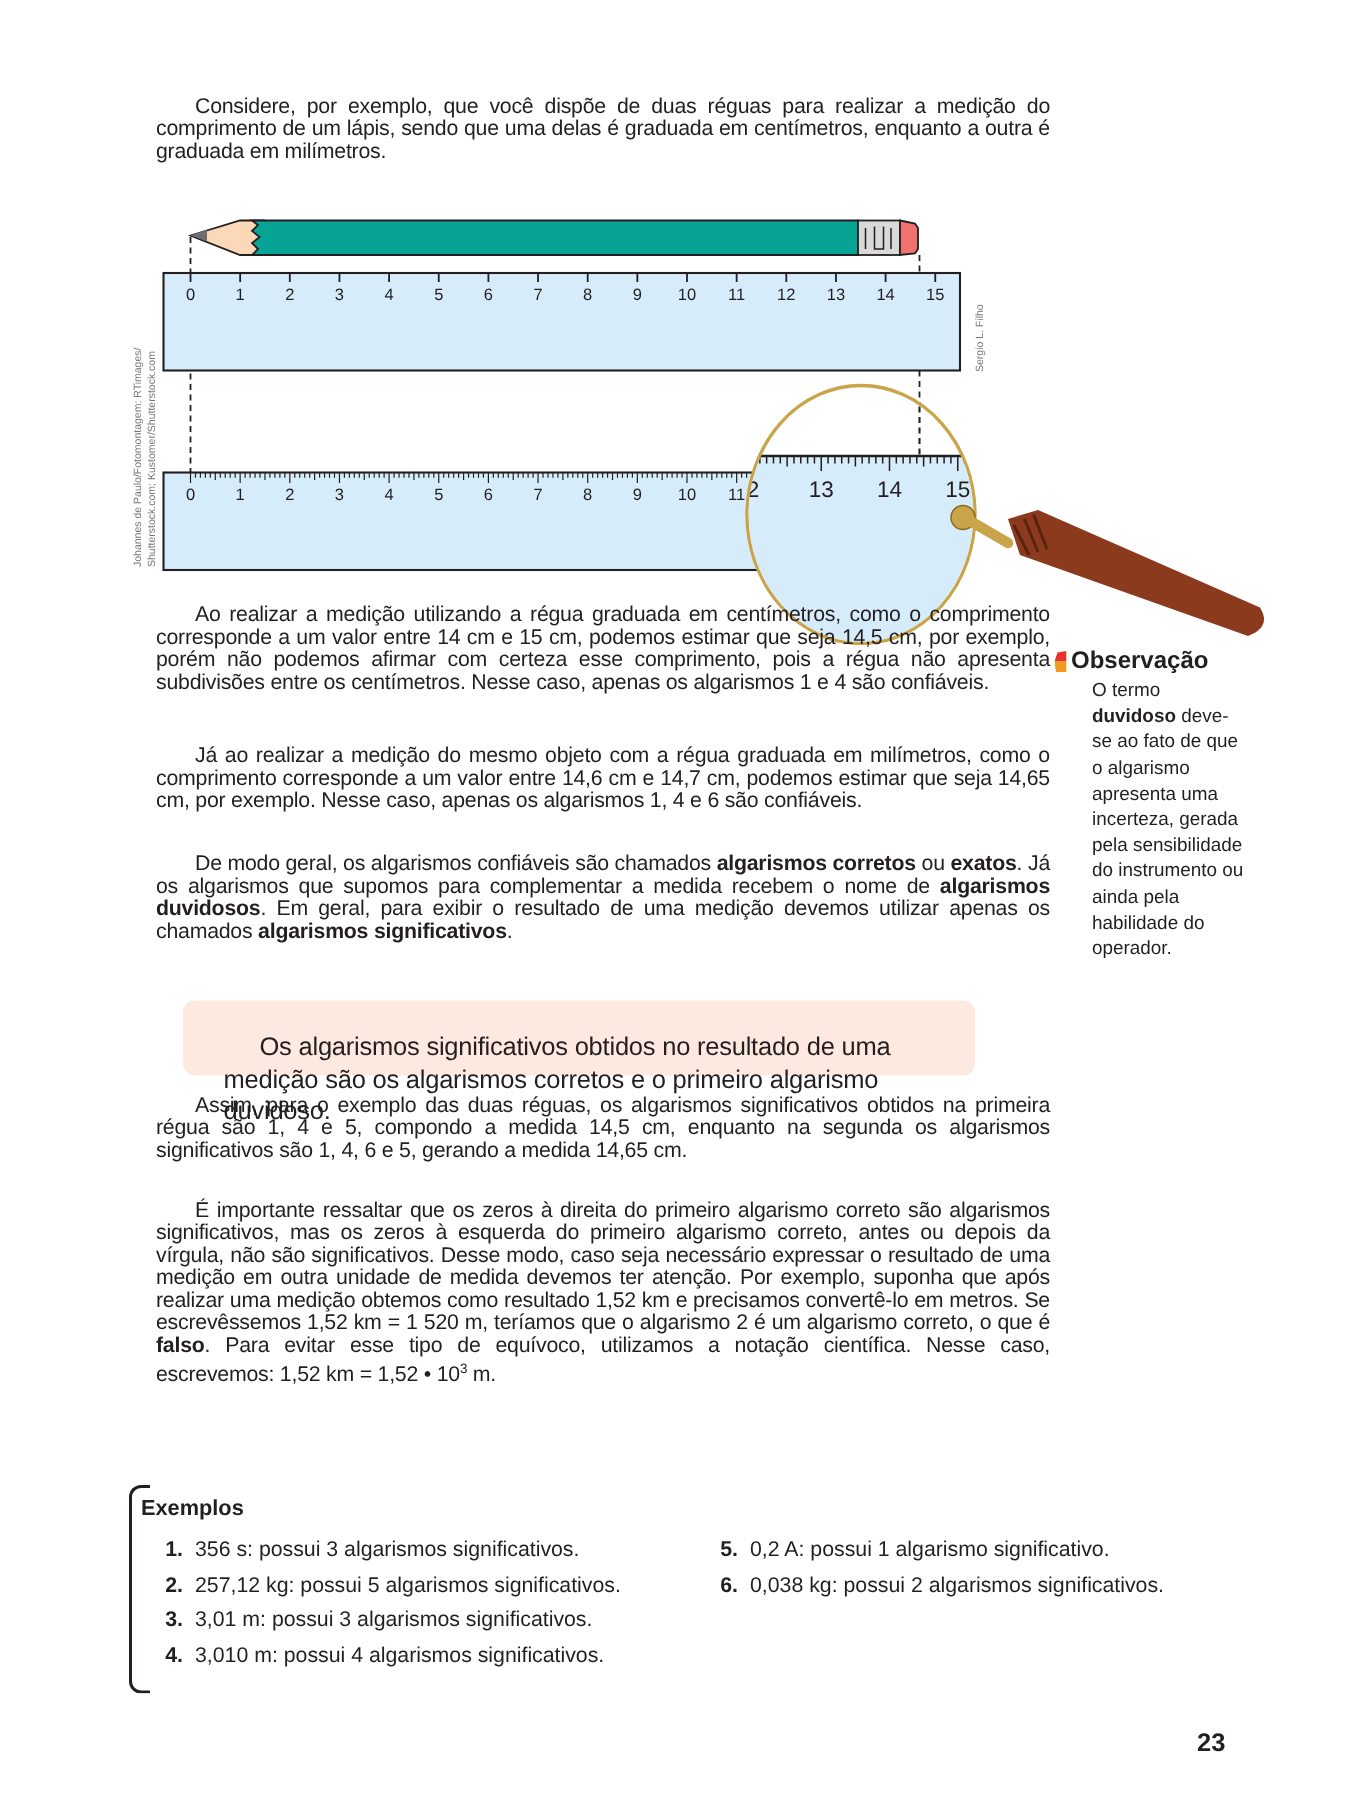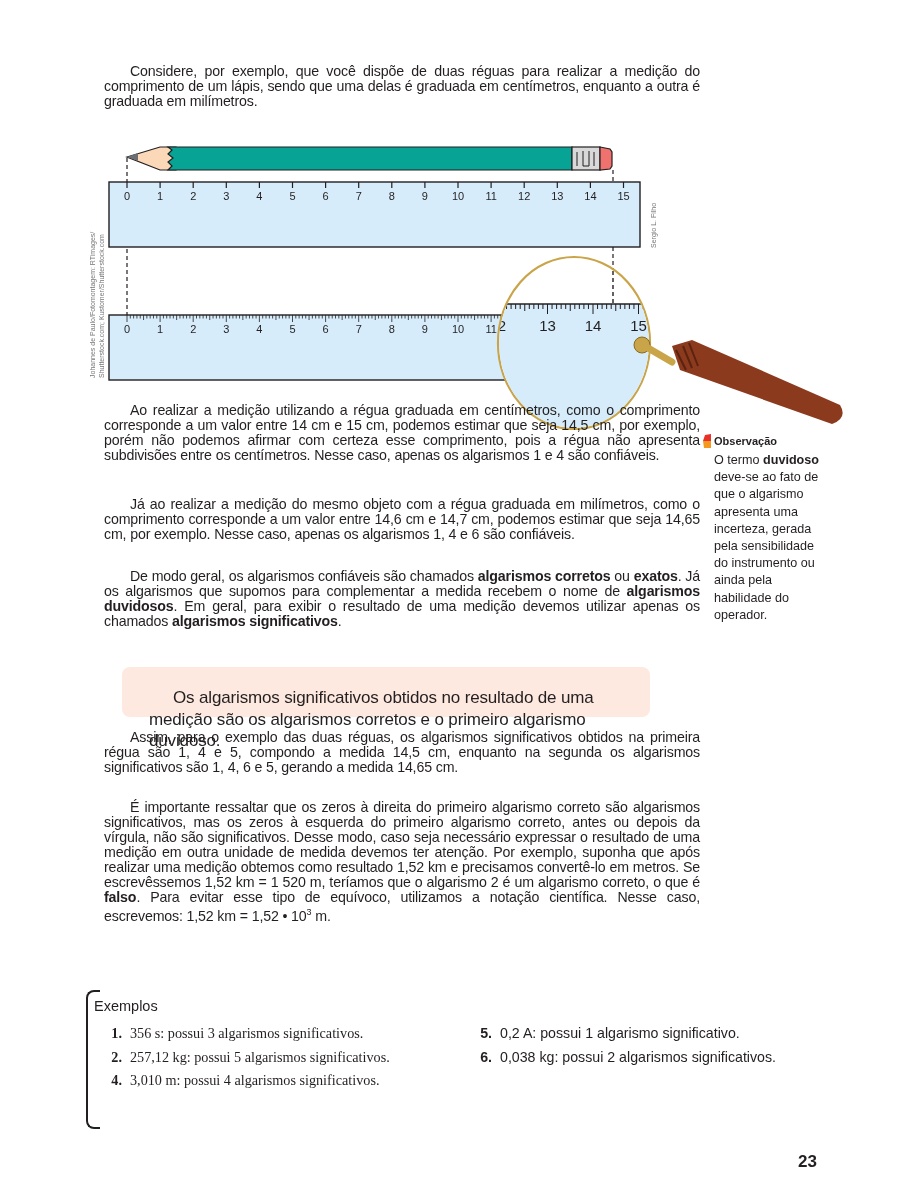--- a/index.html
+++ b/index.html
@@ -18,29 +18,29 @@
             background: #fde9e0; border-radius: 8px; }
   .hl-text { position: absolute; left: 134px; top: 672px; width: 510px; font-size: 17px;
              line-height: 21.5px; text-indent: 24px; margin: 15px; letter-spacing: -0.15px; }
   .figure { position: absolute; left: 80px; top: 140px; width: 780px; height: 290px; }
   .credit-left { position: absolute; left: 88px; top: 378px; transform-origin: 0 0;
                  transform: rotate(-90deg); font-size: 7px; line-height: 9px; color: #777;
                  white-space: nowrap; }
   .credit-right { position: absolute; left: 650px; top: 248px; transform-origin: 0 0;
                   transform: rotate(-90deg); font-size: 7px; color: #777; white-space: nowrap; }
   .side { position: absolute; left: 700px; top: 432px; width: 130px; }
-  .side-title { font-size: 11px; font-weight: bold; margin: 0 0 2px 14px; line-height: 18px; }
+  .side-title { font-size: 16px; font-weight: bold; margin: 0 0 2px 14px; line-height: 18px; }
   .side-marker { position: absolute; left: 3px; top: 2px; width: 8px; height: 14px; }
-  .side-body { font-size: 12.6px; line-height: 17.2px; margin: 0 0 0 14px; color: #231f20; }
+  .side-body { font-size: 12.6px; line-height: 17.2px; margin: 0 0 0 28px; color: #231f20; }
   .examples { position: absolute; left: 86px; top: 990px; width: 720px; height: 135px; }
   .ex-bracket { position: absolute; left: 0; top: 0; width: 12px; height: 135px;
                 border: 2px solid #231f20; border-right: none; border-radius: 8px 0 0 8px; }
-  .ex-title { position: absolute; left: 8px; top: 8px; font-size: 14.5px; font-weight: normal; }
+  .ex-title { position: absolute; left: 8px; top: 8px; font-size: 14.5px; font-weight: bold; }
   .ex-col { position: absolute; top: 32px; }
-  .ex-col.c1 { left: 10px; font-family: Liberation Serif, serif; }
+  .ex-col.c1 { left: 10px; }
   .ex-col.c2 { left: 380px; }
   .ex-item { font-size: 14.2px; line-height: 23.5px; white-space: nowrap; }
   .ex-num { display: inline-block; width: 26px; font-weight: bold; text-align: right; margin-right: 8px; }
   .page-num { position: absolute; left: 798px; top: 1152px; font-size: 17px; font-weight: bold; }
   sup { font-size: 9px; }
 </style>
 </head>
 <body>
 
 <p class="para" id="p1">Considere, por exemplo, que você dispõe de duas réguas para realizar a medição do comprimento de um lápis, sendo que uma delas é graduada em centímetros, enquanto a outra é graduada em milímetros.</p>
@@ -316,20 +316,21 @@
   <div class="side-title">Observação</div>
   <div class="side-body"><span>O termo </span><b>duvidoso</b><span> deve-se ao fato de que o algarismo apresenta uma incerteza, gerada pela sensibilidade do instrumento ou ainda pela habilidade do operador.</span></div>
 </div>
 
 <div class="examples">
   <div class="ex-bracket"></div>
   <div class="ex-title">Exemplos</div>
   <div class="ex-col c1">
     <div class="ex-item"><span class="ex-num">1.</span><span>356 s: possui 3 algarismos significativos.</span></div>
     <div class="ex-item"><span class="ex-num">2.</span><span>257,12 kg: possui 5 algarismos significativos.</span></div>
+    <div class="ex-item"><span class="ex-num">3.</span><span>3,01 m: possui 3 algarismos significativos.</span></div>
     <div class="ex-item"><span class="ex-num">4.</span><span>3,010 m: possui 4 algarismos significativos.</span></div>
   </div>
   <div class="ex-col c2">
     <div class="ex-item"><span class="ex-num">5.</span><span>0,2 A: possui 1 algarismo significativo.</span></div>
     <div class="ex-item"><span class="ex-num">6.</span><span>0,038 kg: possui 2 algarismos significativos.</span></div>
   </div>
 </div>
 
 <div class="page-num">23</div>
 

